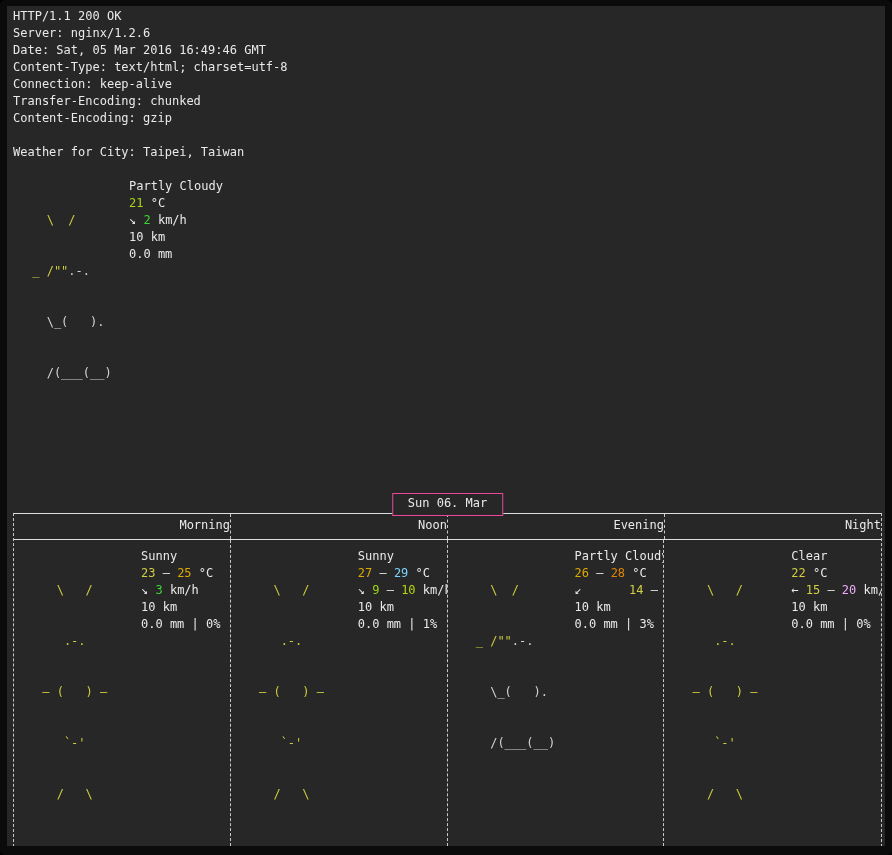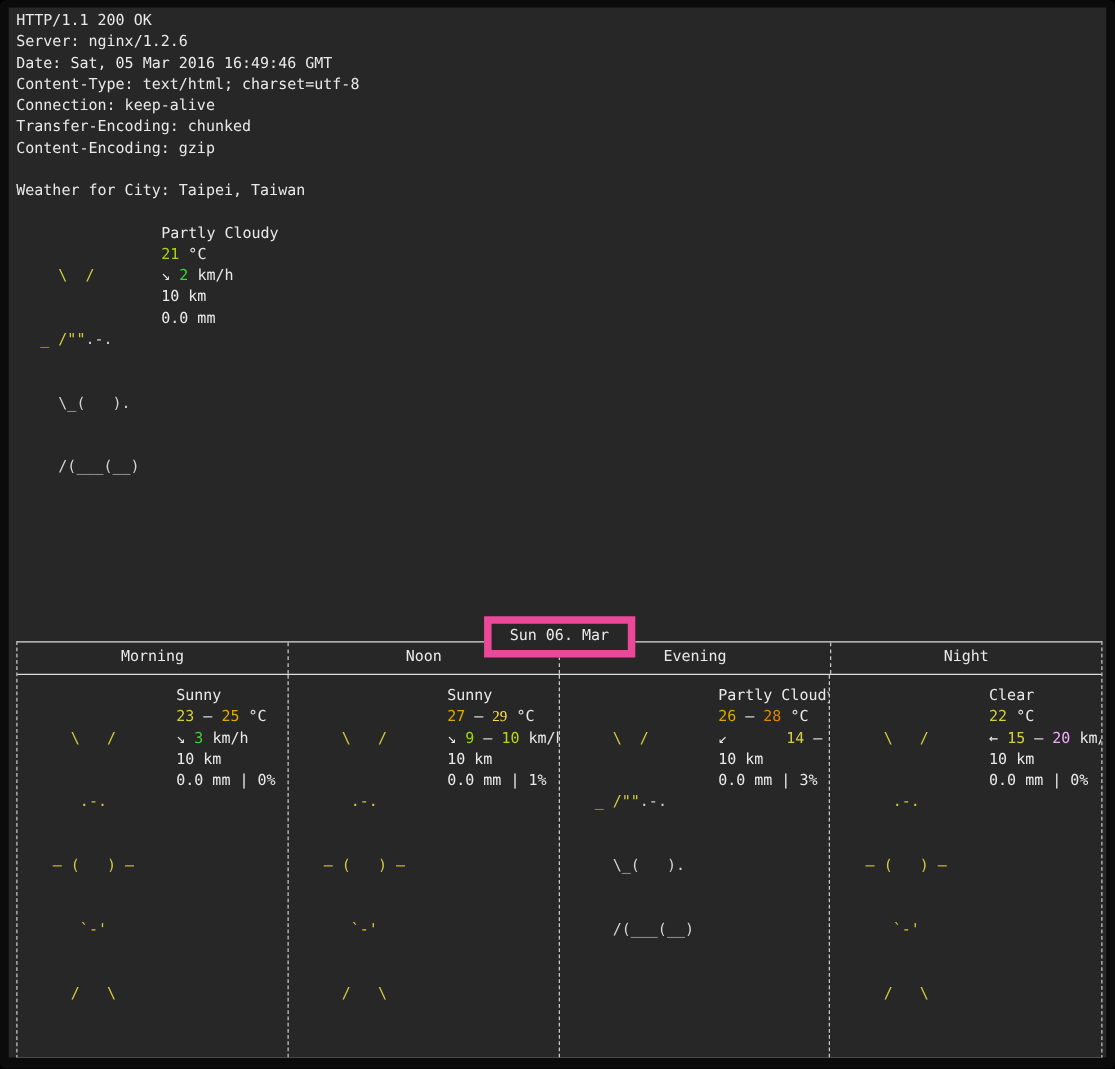--- a/index.html
+++ b/index.html
@@ -22,25 +22,25 @@
   
   .daysec { position:relative; margin-right:3px; }
   .daysec.first { margin-top:46px; }
   .daytable {
     position:relative;
     border-top:1px solid #dedede; border-bottom:1px solid #dedede;
     border-left:1px dashed #c9c9c9; border-right:1px dashed #c9c9c9;
   }
   .datebox {
     position:absolute; top:-21px; left:50%; transform:translateX(-50%);
-    background:#272727; border:6px solid #ec4899; padding:1px 15px 3px 15px;
+    background:#272727; border:1px solid #ec4899; padding:1px 15px 3px 15px;
     white-space:pre; z-index:2;
   }
   .hrow { display:flex; border-bottom:1px solid #dedede; }
-  .hcell { flex:1 1 25%; text-align:center; padding:3px 0 5px 0; border-right:1px dashed #c9c9c9; }
+  .hcell { flex:1 1 25%; text-align:right; padding:3px 0 5px 0; border-right:1px dashed #c9c9c9; }
   .hcell:last-child { border-right:none; }
   .crow { display:flex; }
   .cell { flex:1 1 25%; display:flex; padding:8px 0 9px 5px; border-right:1px dashed #c9c9c9; box-sizing:border-box; overflow:hidden; }
   .cell:last-child { border-right:none; }
   .cell .icon { width:106px; padding-left:16px; }
 </style>
 </head>
 <body>
 
 <div class="term">
@@ -105,21 +105,21 @@
         <div class="cell">
           <div class="icon">
             <div class="il"><span style="color: rgb(208, 204, 63);">   \   /</span></div>
             <div class="il"><span style="color: rgb(208, 204, 63);">    .-.</span></div>
             <div class="il"><span style="color: rgb(208, 204, 63);"> – (   ) –</span></div>
             <div class="il"><span style="color: rgb(208, 204, 63);">    `-'</span></div>
             <div class="il"><span style="color: rgb(208, 204, 63);">   /   \</span></div>
           </div>
           <div class="ct">
             <div class="tl">Sunny</div>
-            <div class="tl"><span style="color: rgb(220, 170, 0);">27</span><span> – </span><span style="color: #fde047; font-family: Liberation Serif, serif;">29</span><span> °C</span></div>
+            <div class="tl"><span style="color: rgb(220, 170, 0);">27</span><span> – </span><span style="color: #7dd3fc;">29</span><span> °C</span></div>
             <div class="tl"><span>↘ </span><span style="color: rgb(158, 214, 22);">9</span><span> – </span><span style="color: rgb(184, 215, 14);">10</span><span> km/h</span></div>
             <div class="tl">10 km</div>
             <div class="tl">0.0 mm | 1%</div>
           </div>
         </div>
         <div class="cell">
           <div class="icon">
             <div class="il"><span style="color: rgb(208, 204, 63);">   \  /</span></div>
             <div class="il"><span style="color: rgb(208, 204, 63);"> _ /""</span><span style="color: rgb(212, 212, 212);">.-.</span></div>
             <div class="il"><span style="color: rgb(212, 212, 212);">   \_(   ).</span></div>

